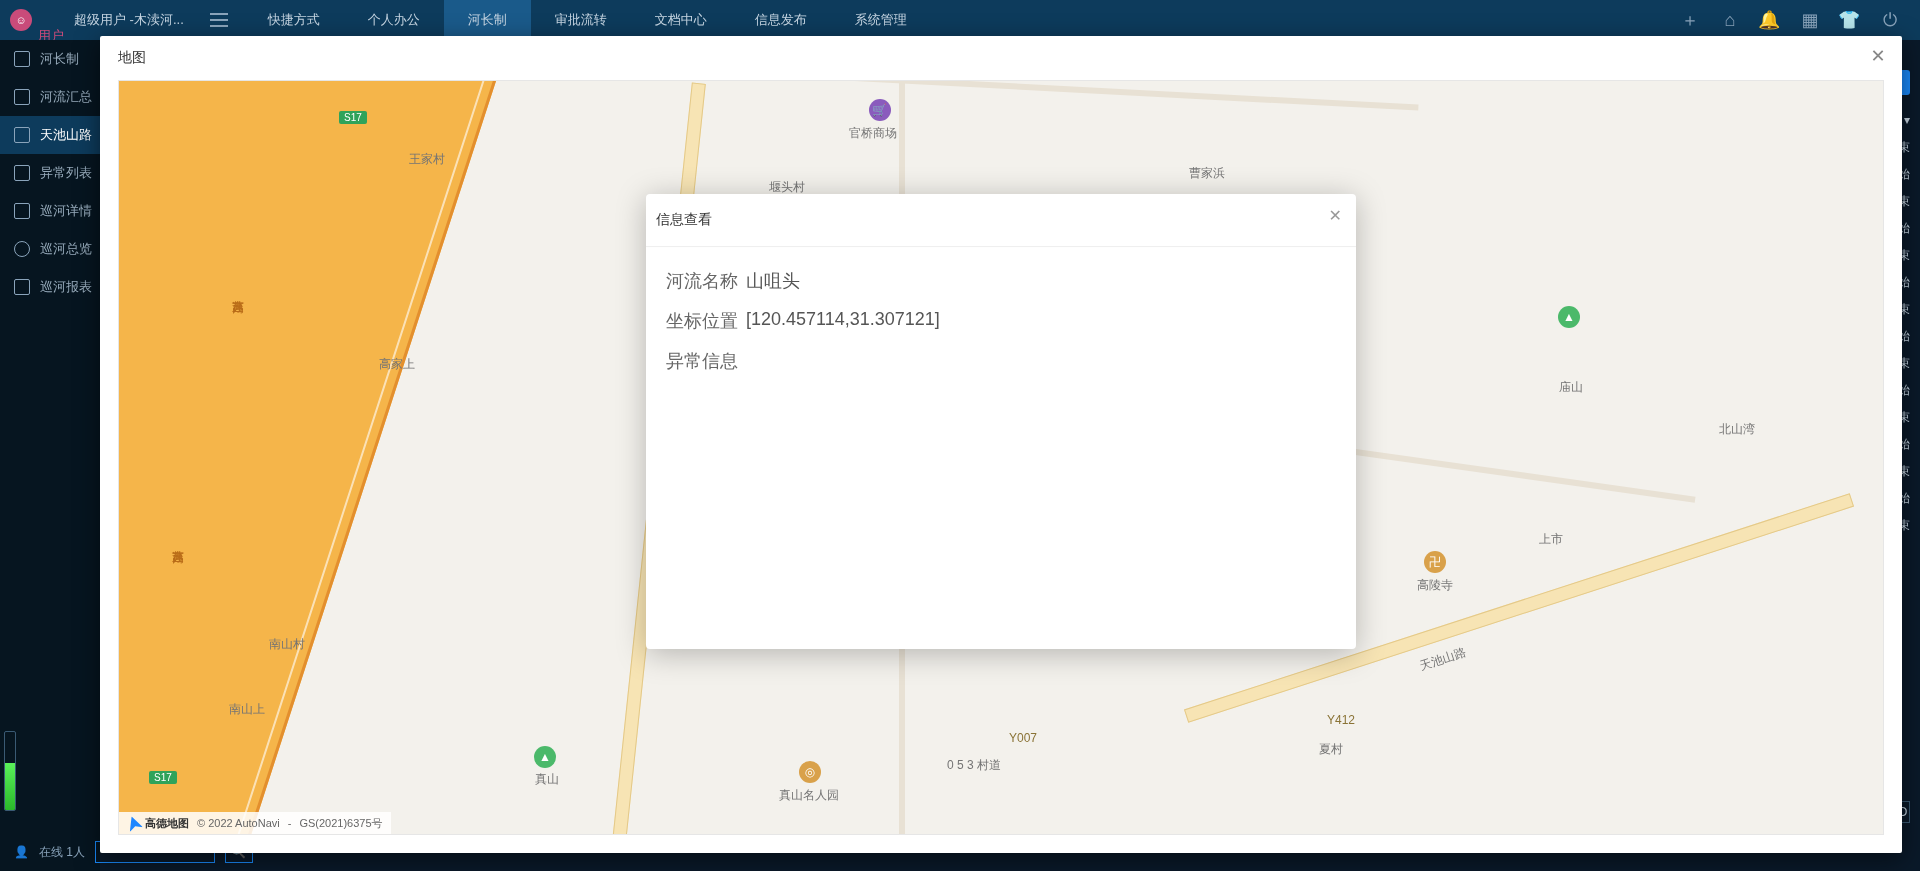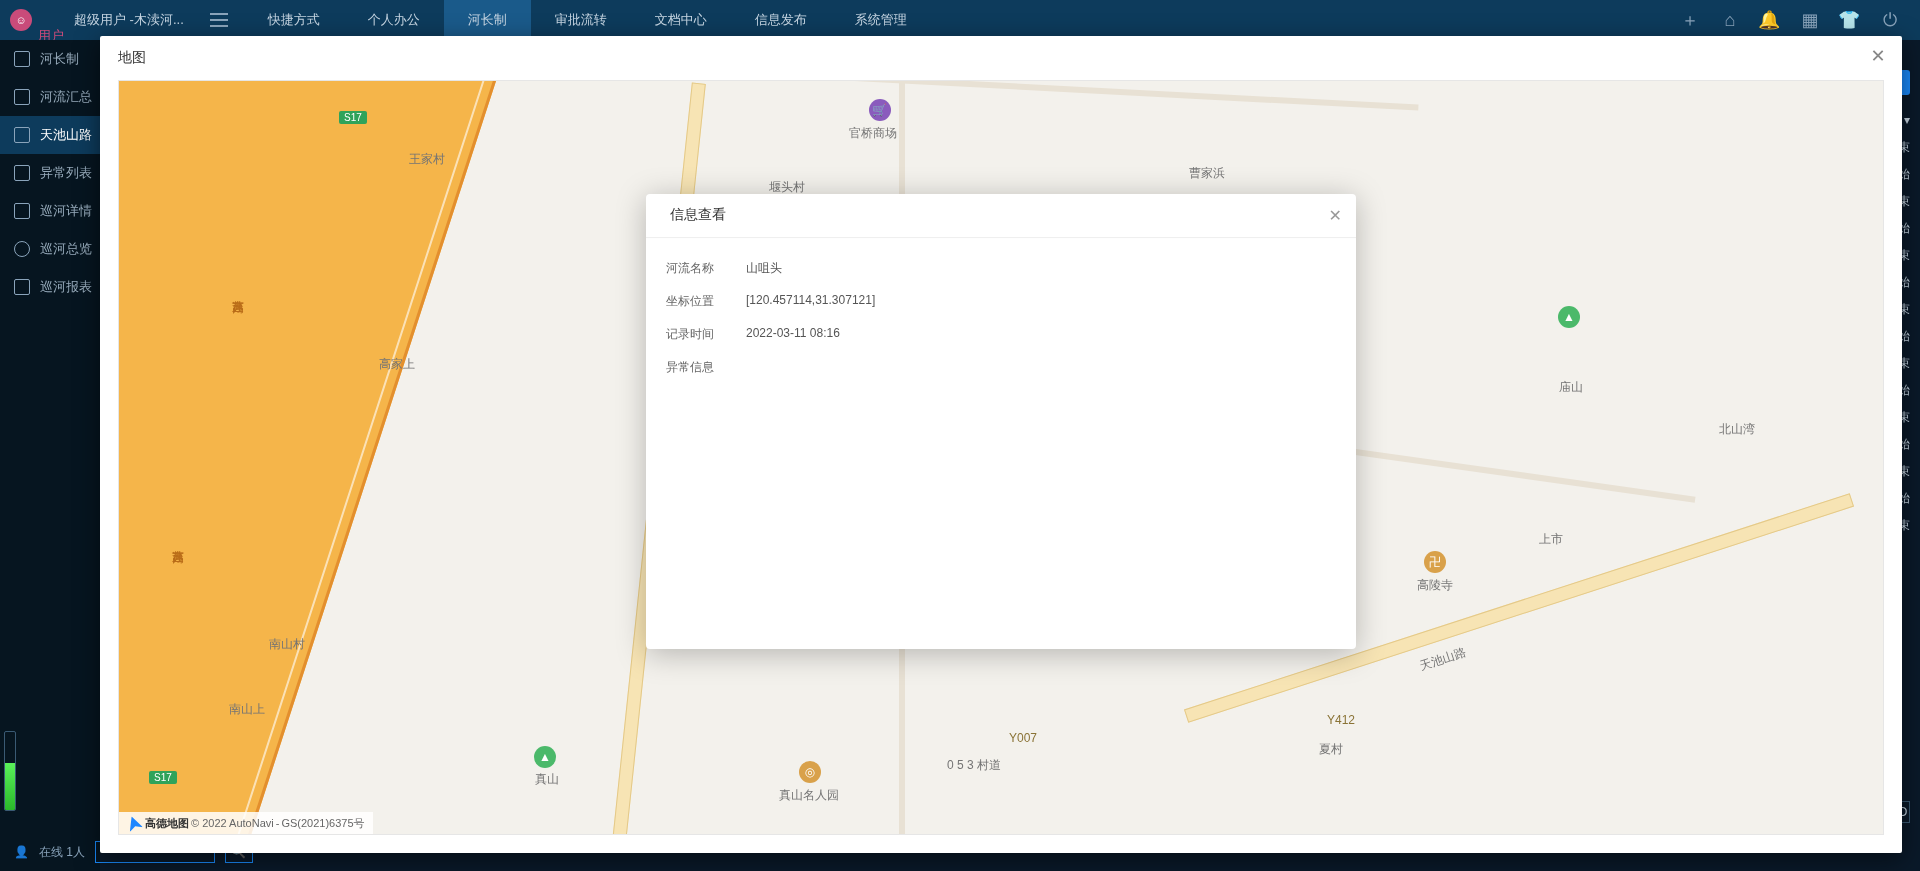--- a/index.html
+++ b/index.html
@@ -56,30 +56,30 @@
     .highway::after{content:"";position:absolute;inset:8px;border:2px solid #fff;opacity:0.6;}
     .road-s17 { position: absolute; left: 220px; top: 30px; background: #2fa35a; color: #fff; font-size: 10px; padding: 1px 5px; border-radius: 2px; }
     .road-s17b { position: absolute; left: 30px; top: 690px; background: #2fa35a; color: #fff; font-size: 10px; padding: 1px 5px; border-radius: 2px; }
     .map-label { position: absolute; font-size: 12px; color: #747474; white-space: nowrap; }
     .map-poi { position: absolute; width: 22px; height: 22px; border-radius: 50%; display: flex; align-items: center; justify-content: center; color: #fff; font-size: 12px; }
     .poi-purple { background: #8a5bbd; }
     .poi-green { background: #4bb96a; }
     .poi-orange { background: #d9a14a; }
     .minor-road { position: absolute; background: #f7e4b4; border: 1px solid #e4c988; }
     .road-line { position: absolute; background: #e8e1d4; }
-    .map-attrib { position: absolute; left: 0; bottom: 0; height: 22px; display: flex; align-items: center; font-size: 11px; color: #666; background: rgba(255,255,255,0.85); padding: 0 8px; gap: 2px; }
+    .map-attrib { position: absolute; left: 0; bottom: 0; height: 22px; display: flex; align-items: center; font-size: 11px; color: #666; background: rgba(255,255,255,0.85); padding: 0 8px; gap: 8px; }
     .amap-logo { display: inline-flex; align-items: center; gap: 4px; font-weight: 600; color: #333; }
     .amap-icon { width: 14px; height: 14px; background: #1f87ff; display: inline-block; transform: rotate(-20deg); clip-path: polygon(50% 0, 100% 100%, 50% 75%, 0 100%); }
 
     
     .info-dialog { position: absolute; left: 50%; top: 50%; transform: translate(-50%, -58%); width: 710px; height: 455px; background: #fff; border-radius: 4px; box-shadow: 0 4px 30px rgba(0,0,0,0.25); display: flex; flex-direction: column; }
-    .info-header { height: 44px; border-bottom: 1px solid #eee; display: flex; align-items: center; padding: 0 24px; font-size: 14px; color: #333; font-weight: 500; position: relative; }
+    .info-header { height: 53px; border-bottom: 1px solid #eee; display: flex; align-items: center; padding: 0 10px; font-size: 14px; color: #333; font-weight: 500; position: relative; }
     .info-close { position: absolute; right: 14px; top: 12px; font-size: 16px; color: #999; cursor: pointer; }
     .info-body { padding: 14px 20px; }
-    .info-row { display: flex; padding: 8px 0; font-size: 12px; color: #555; }
+    .info-row { display: flex; padding: 8px 0; font-size: 18px; color: #555; }
     .info-label { width: 80px; color: #666; }
     .info-value { color: #555; }
   </style>
 </head>
 <body>
 
 <div class="top-nav">
   <div class="logo-area">
     <div class="logo-icon">☺</div>
     <span class="user-label">用户</span>
@@ -251,23 +251,19 @@
       <div class="info-body">
         <div class="info-row">
           <div class="info-label">河流名称</div>
           <div class="info-value">山咀头</div>
         </div>
         <div class="info-row">
           <div class="info-label">坐标位置</div>
           <div class="info-value">[120.457114,31.307121]</div>
         </div>
         <div class="info-row">
-          <div class="info-label">记录时间</div>
-          <div class="info-value">2022-03-11 08:16</div>
-        </div>
-        <div class="info-row">
           <div class="info-label">异常信息</div>
           <div class="info-value"></div>
         </div>
       </div>
     </div>
   </div>
 </div>
 
 </body></html>

